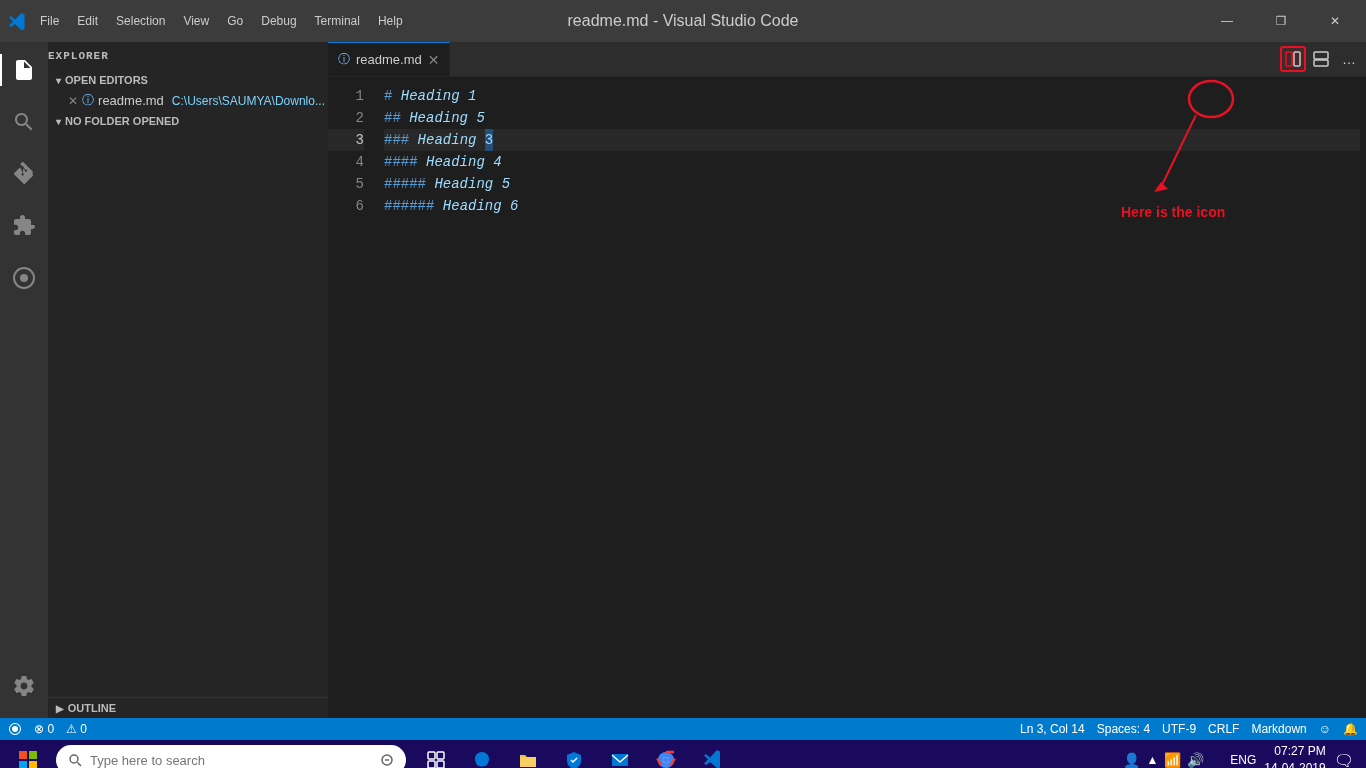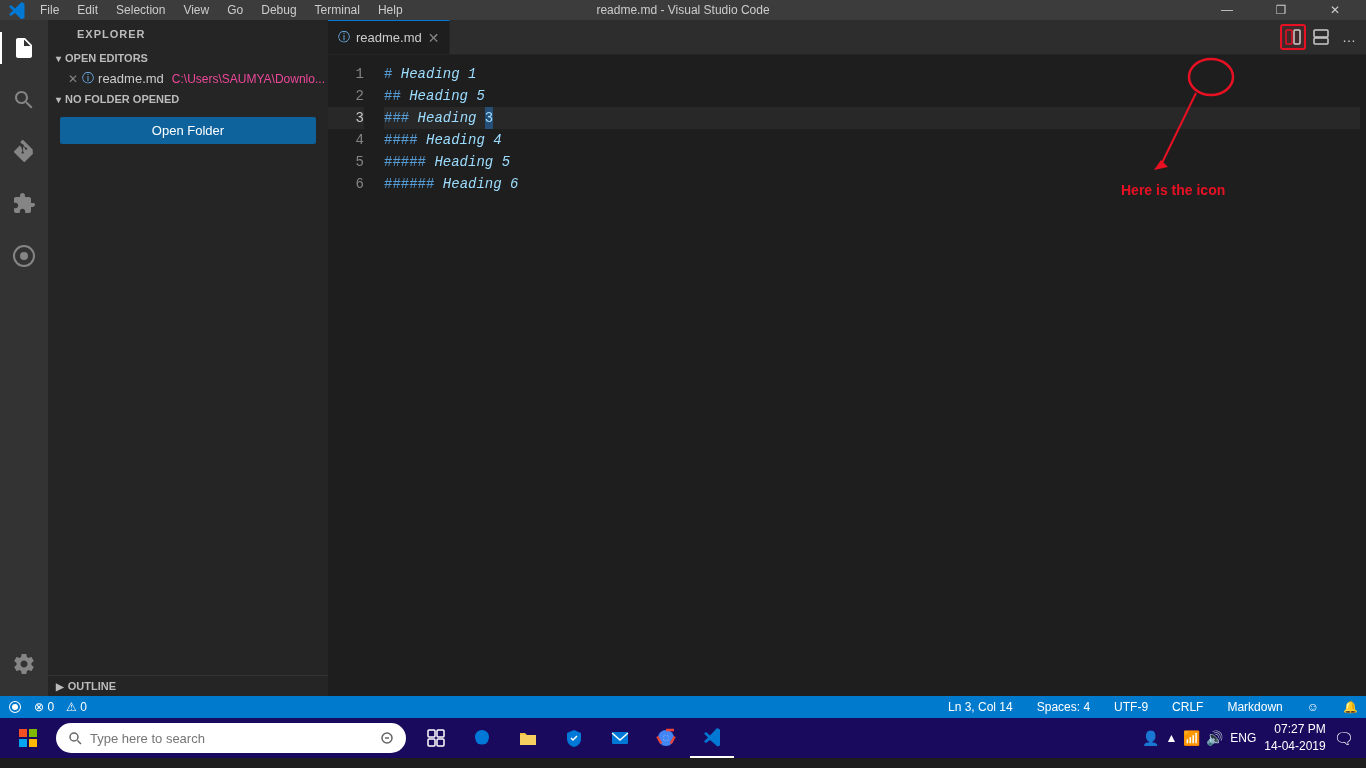--- a/index.html
+++ b/index.html
@@ -1,38 +1,38 @@
 <!DOCTYPE html>
 <html><head>
   <meta charset="utf-8">
   <style>
     * { margin: 0; padding: 0; box-sizing: border-box; }
     body { width: 1366px; height: 768px; overflow: hidden; font-family: 'Segoe UI', sans-serif; background: #1e1e1e; color: #ccc; }
 
     
     .titlebar {
-      height: 20px;
+      height: 42px;
       background: #3c3c3c;
       display: flex;
       align-items: center;
       justify-content: space-between;
       padding: 0 8px;
       user-select: none;
     }
     .titlebar-left { display: flex; align-items: center; gap: 6px; }
     .titlebar-menu { display: flex; gap: 2px; }
     .titlebar-menu-item {
       padding: 2px 8px;
       font-size: 12px;
       color: #ccc;
       cursor: pointer;
       border-radius: 3px;
     }
     .titlebar-center {
-      font-size: 12px;
+      font-size: 16px;
       color: #ccc;
       position: absolute;
       left: 50%;
       transform: translateX(-50%);
     }
     .titlebar-controls { display: flex; gap: 8px; }
     .titlebar-btn {
       width: 46px;
       height: 30px;
       display: flex;
@@ -87,26 +87,27 @@
 
     
     .sidebar {
       width: 280px;
       background: #252526;
       display: flex;
       flex-direction: column;
       overflow: hidden;
     }
     .sidebar-header {
-      padding: 8px 29px;
+      padding: 8px 0;
       font-size: 11px;
       font-weight: bold;
       color: #bbb;
       text-transform: uppercase;
       letter-spacing: 1px;
+      font-family: Liberation Mono, monospace;
     }
     .sidebar-section {
       padding: 0;
     }
     .sidebar-section-header {
       display: flex;
       align-items: center;
       padding: 4px 8px;
       font-size: 11px;
       font-weight: bold;
@@ -121,21 +122,21 @@
       display: flex;
       align-items: center;
       padding: 2px 8px 2px 20px;
       font-size: 13px;
       color: #ccc;
       cursor: pointer;
       gap: 4px;
     }
     .close-icon-small { font-size: 12px; color: #858585; cursor: pointer; }
     .file-name { color: #ccc; font-size: 13px; }
-    .file-path { color: #ec4899; font-size: 12px; margin-left: 4px; text-align: right; }
+    .file-path { color: #7dd3fc; font-size: 12px; margin-left: 4px; text-align: right; }
 
     .no-folder-section {
       padding: 8px 12px;
     }
     .no-folder-text {
       font-size: 13px;
       color: #858585;
       margin-bottom: 12px;
       line-height: 1.4;
     }
@@ -245,21 +246,21 @@
       height: 22px;
       background: #007acc;
       display: flex;
       align-items: center;
       justify-content: space-between;
       padding: 0 8px;
       font-size: 12px;
       color: #fff;
     }
     .status-left { display: flex; gap: 12px; }
-    .status-right { display: flex; gap: 24px; }
+    .status-right { display: flex; gap: 12px; }
     .status-item { display: flex; align-items: center; gap: 4px; cursor: pointer; }
 
     
     .taskbar {
       height: 40px;
       background: #1a0a5e;
       display: flex;
       align-items: center;
       padding: 0 4px;
       gap: 4px;
@@ -405,21 +406,20 @@
         <span class="file-path">C:\Users\SAUMYA\Downlo...</span>
       </div>
     </div>
 
     <div class="sidebar-section">
       <div class="sidebar-section-header">
         <span class="chevron">▾</span>
         <span>No Folder Opened</span>
       </div>
       <div class="no-folder-section">
-        <button class="open-folder-btn">Open Folder</button>
       </div>
     </div>
 
     <div class="outline-section">
       <div class="sidebar-section-header">
         <span class="chevron">▶</span>
         <span>Outline</span>
       </div>
     </div>
   </div>
@@ -594,21 +594,21 @@
     <div class="taskbar-icons">
 
       <span style="font-size:14px;">👤</span>
 
       <span style="font-size:12px;">▲</span>
 
       <span style="font-size:14px;">📶</span>
 
       <span style="font-size:14px;">🔊</span>
 
-      <span style="font-size:12px;">ENG</span>
+      <span style="font-size:12px;margin-left:19px;">ENG</span>
     </div>
     <div class="taskbar-time">
       <div>07:27 PM</div>
       <div>14-04-2019</div>
     </div>
 
     <span style="font-size:16px;">🗨</span>
   </div>
 </div>
 

